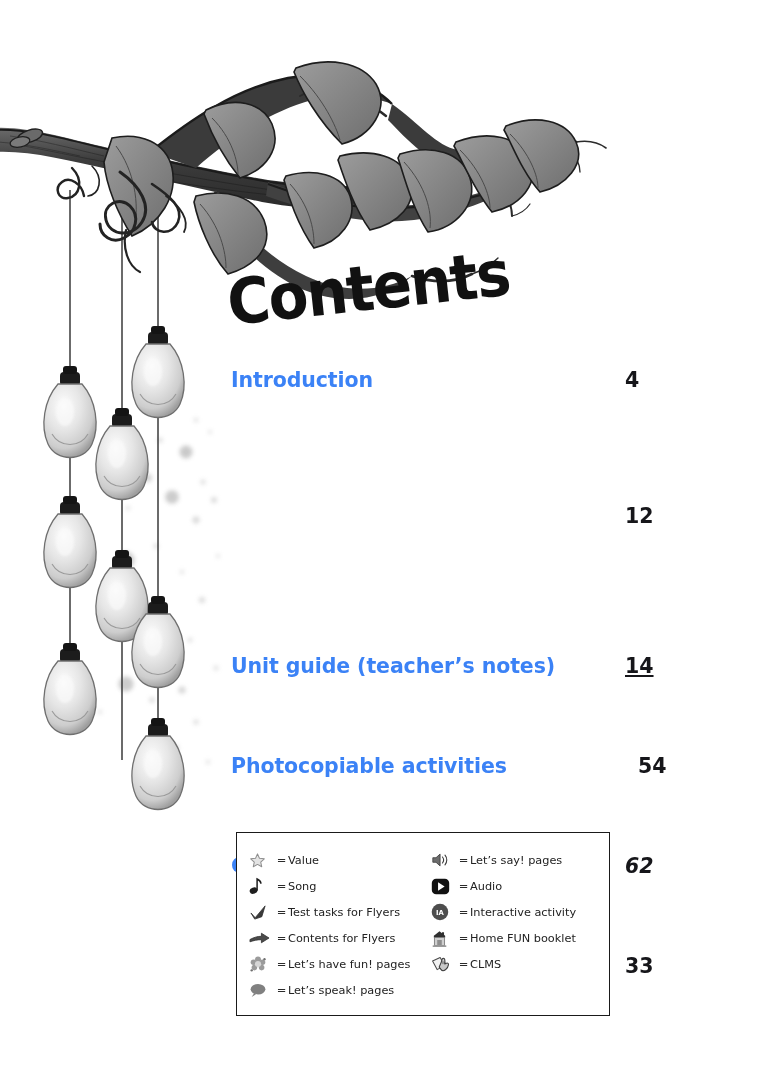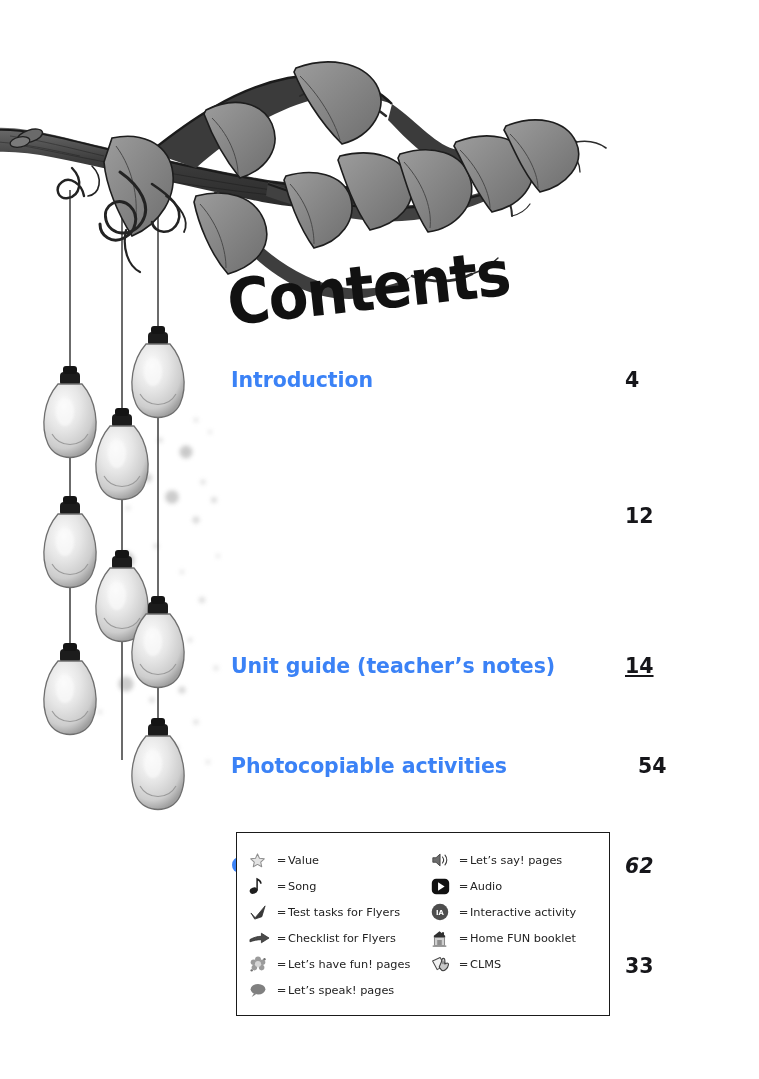--- a/index.html
+++ b/index.html
@@ -366,21 +366,21 @@
           <span class="ltxt">Test tasks for Flyers</span>
         </div>
 
         <div class="lrow">
           <span class="lico">
             <svg width="21" height="14" viewBox="0 0 22 14">
               <path d="M1 8.6 C5 6.4 9 5.2 13 5.2 L13 2 L21 7 L13 12 L13 8.8 C9 8.8 5 9.6 1 11 Z" fill="#4b4b4b" stroke="#2e2e2e" stroke-width="0.8" stroke-linejoin="round"></path>
             </svg>
           </span>
           <span class="leq">=</span>
-          <span class="ltxt">Checklist for Flyers</span>
+          <span class="ltxt">Contents for Flyers</span>
         </div>
 
         <div class="lrow">
           <span class="lico">
             <svg width="18" height="18" viewBox="0 0 20 20">
               <g fill="#9b9b9b">
                 <circle cx="10" cy="5" r="3.3"></circle>
                 <circle cx="15" cy="8" r="3.1"></circle>
                 <circle cx="14" cy="14" r="3.1"></circle>
                 <circle cx="6" cy="14" r="3.1"></circle>

